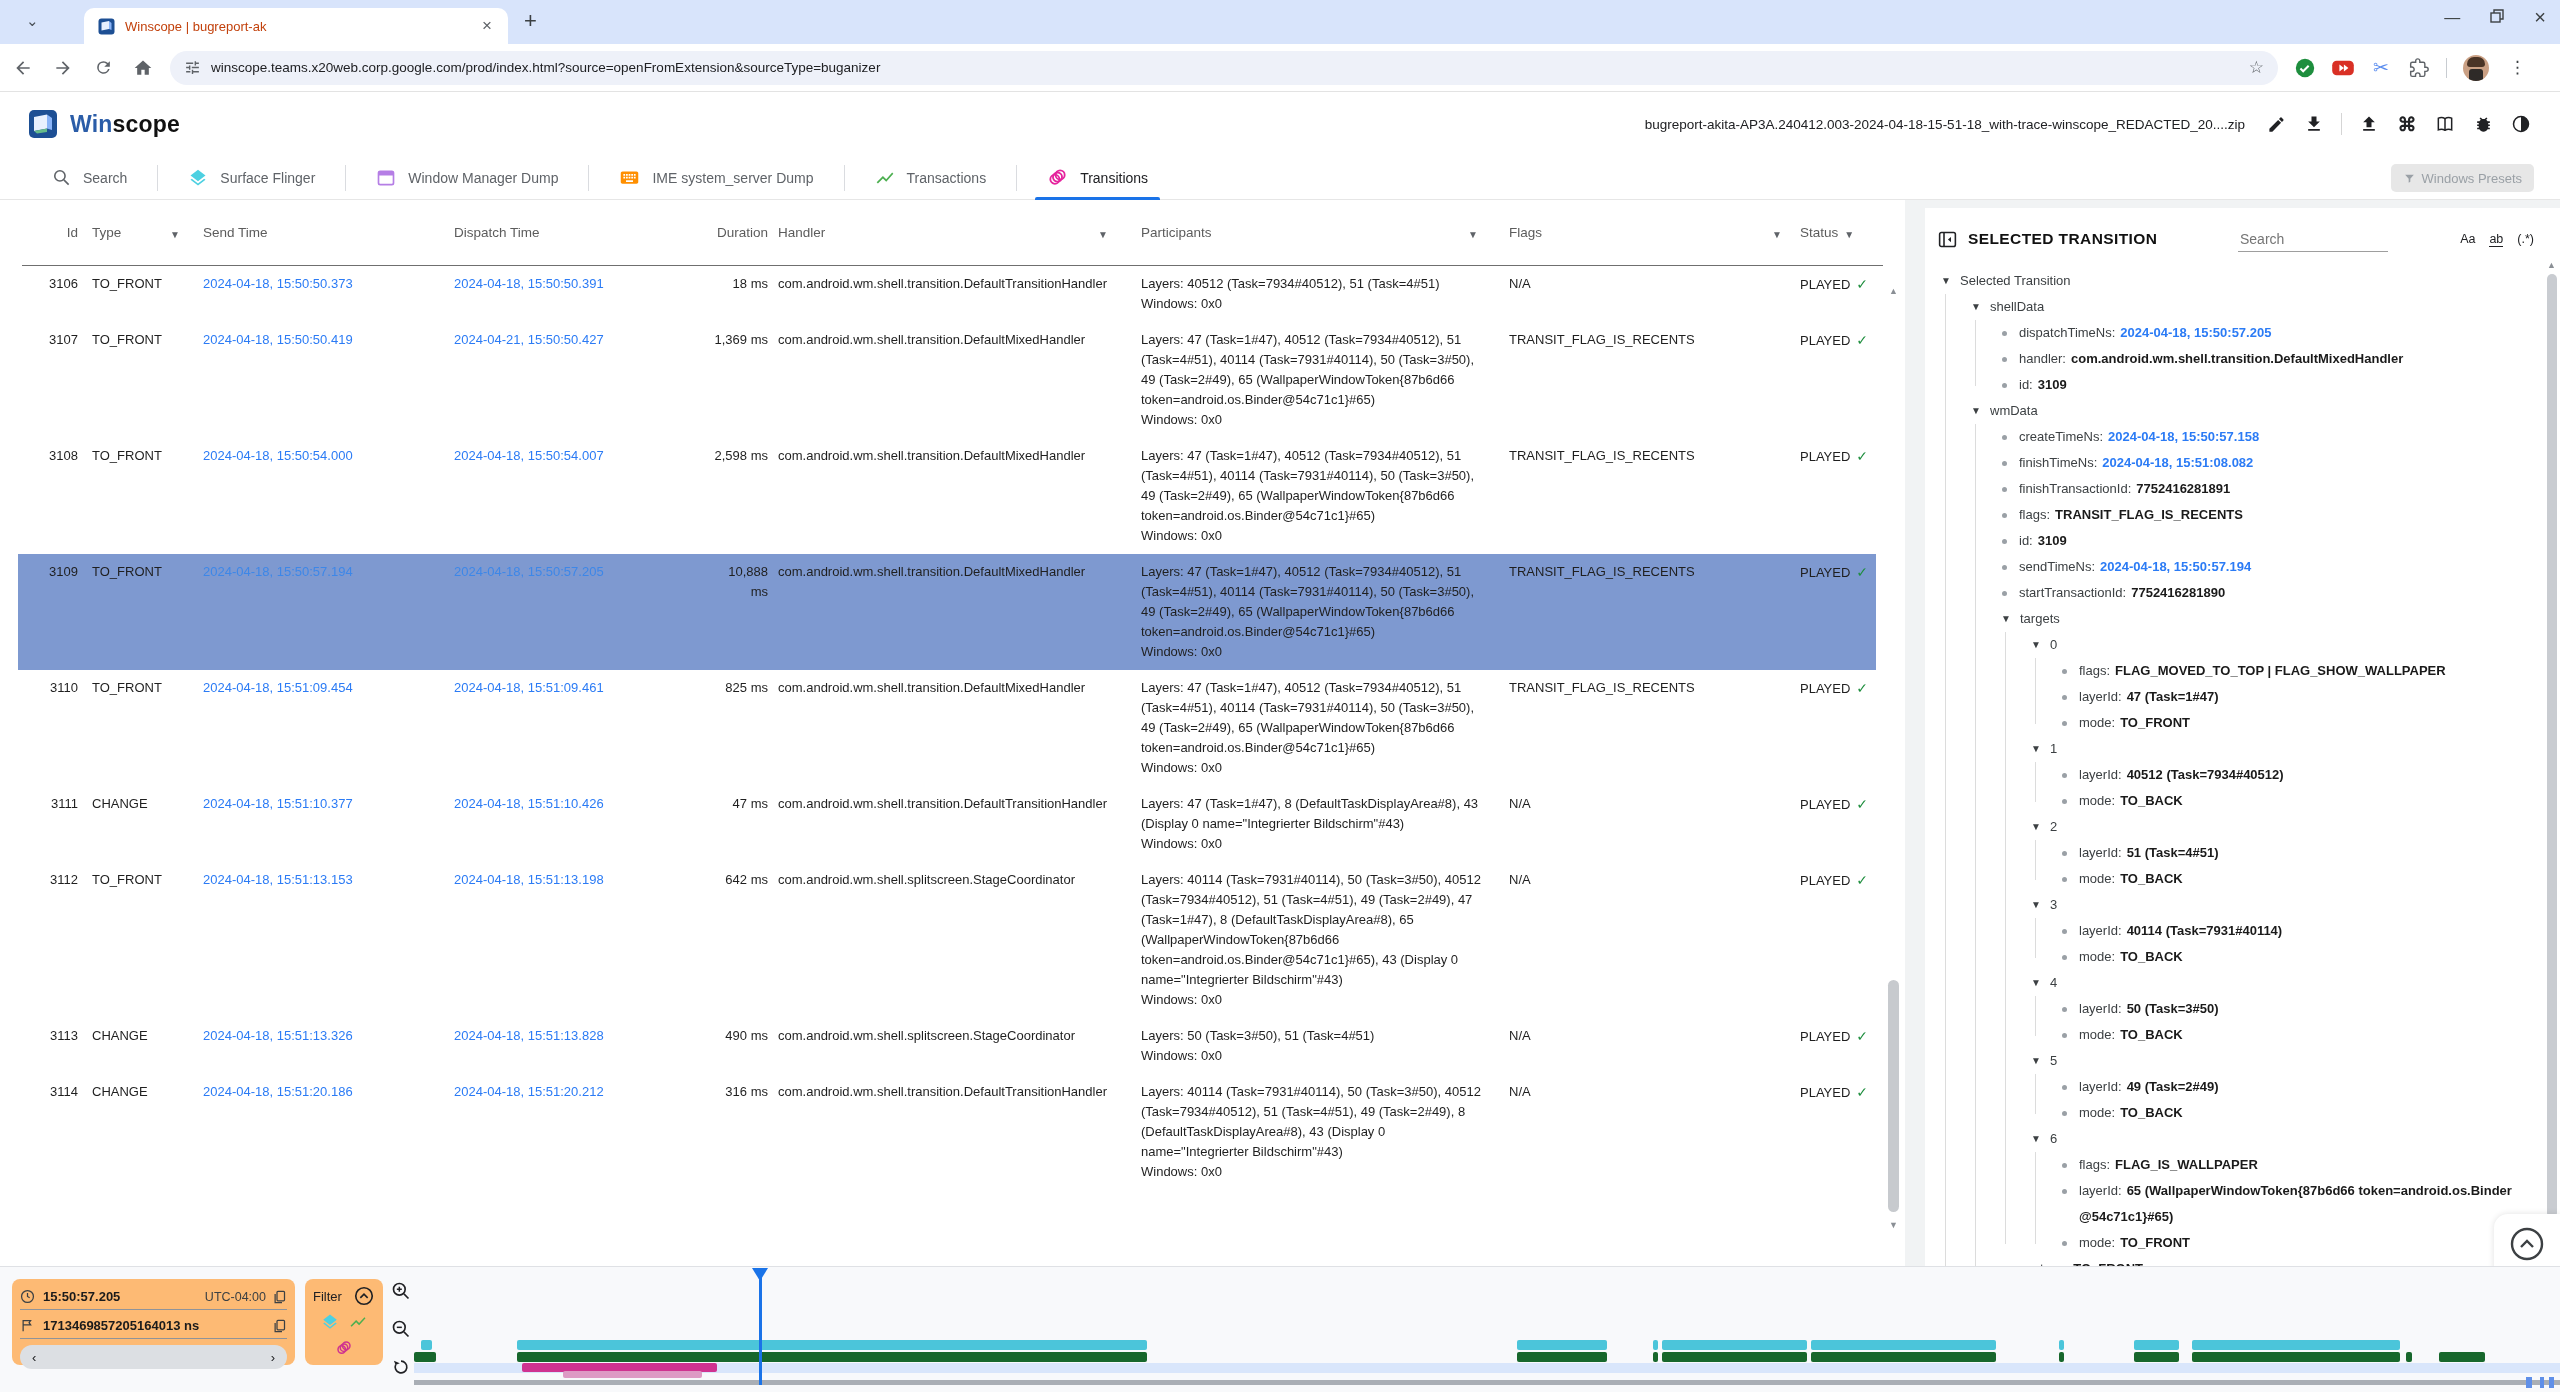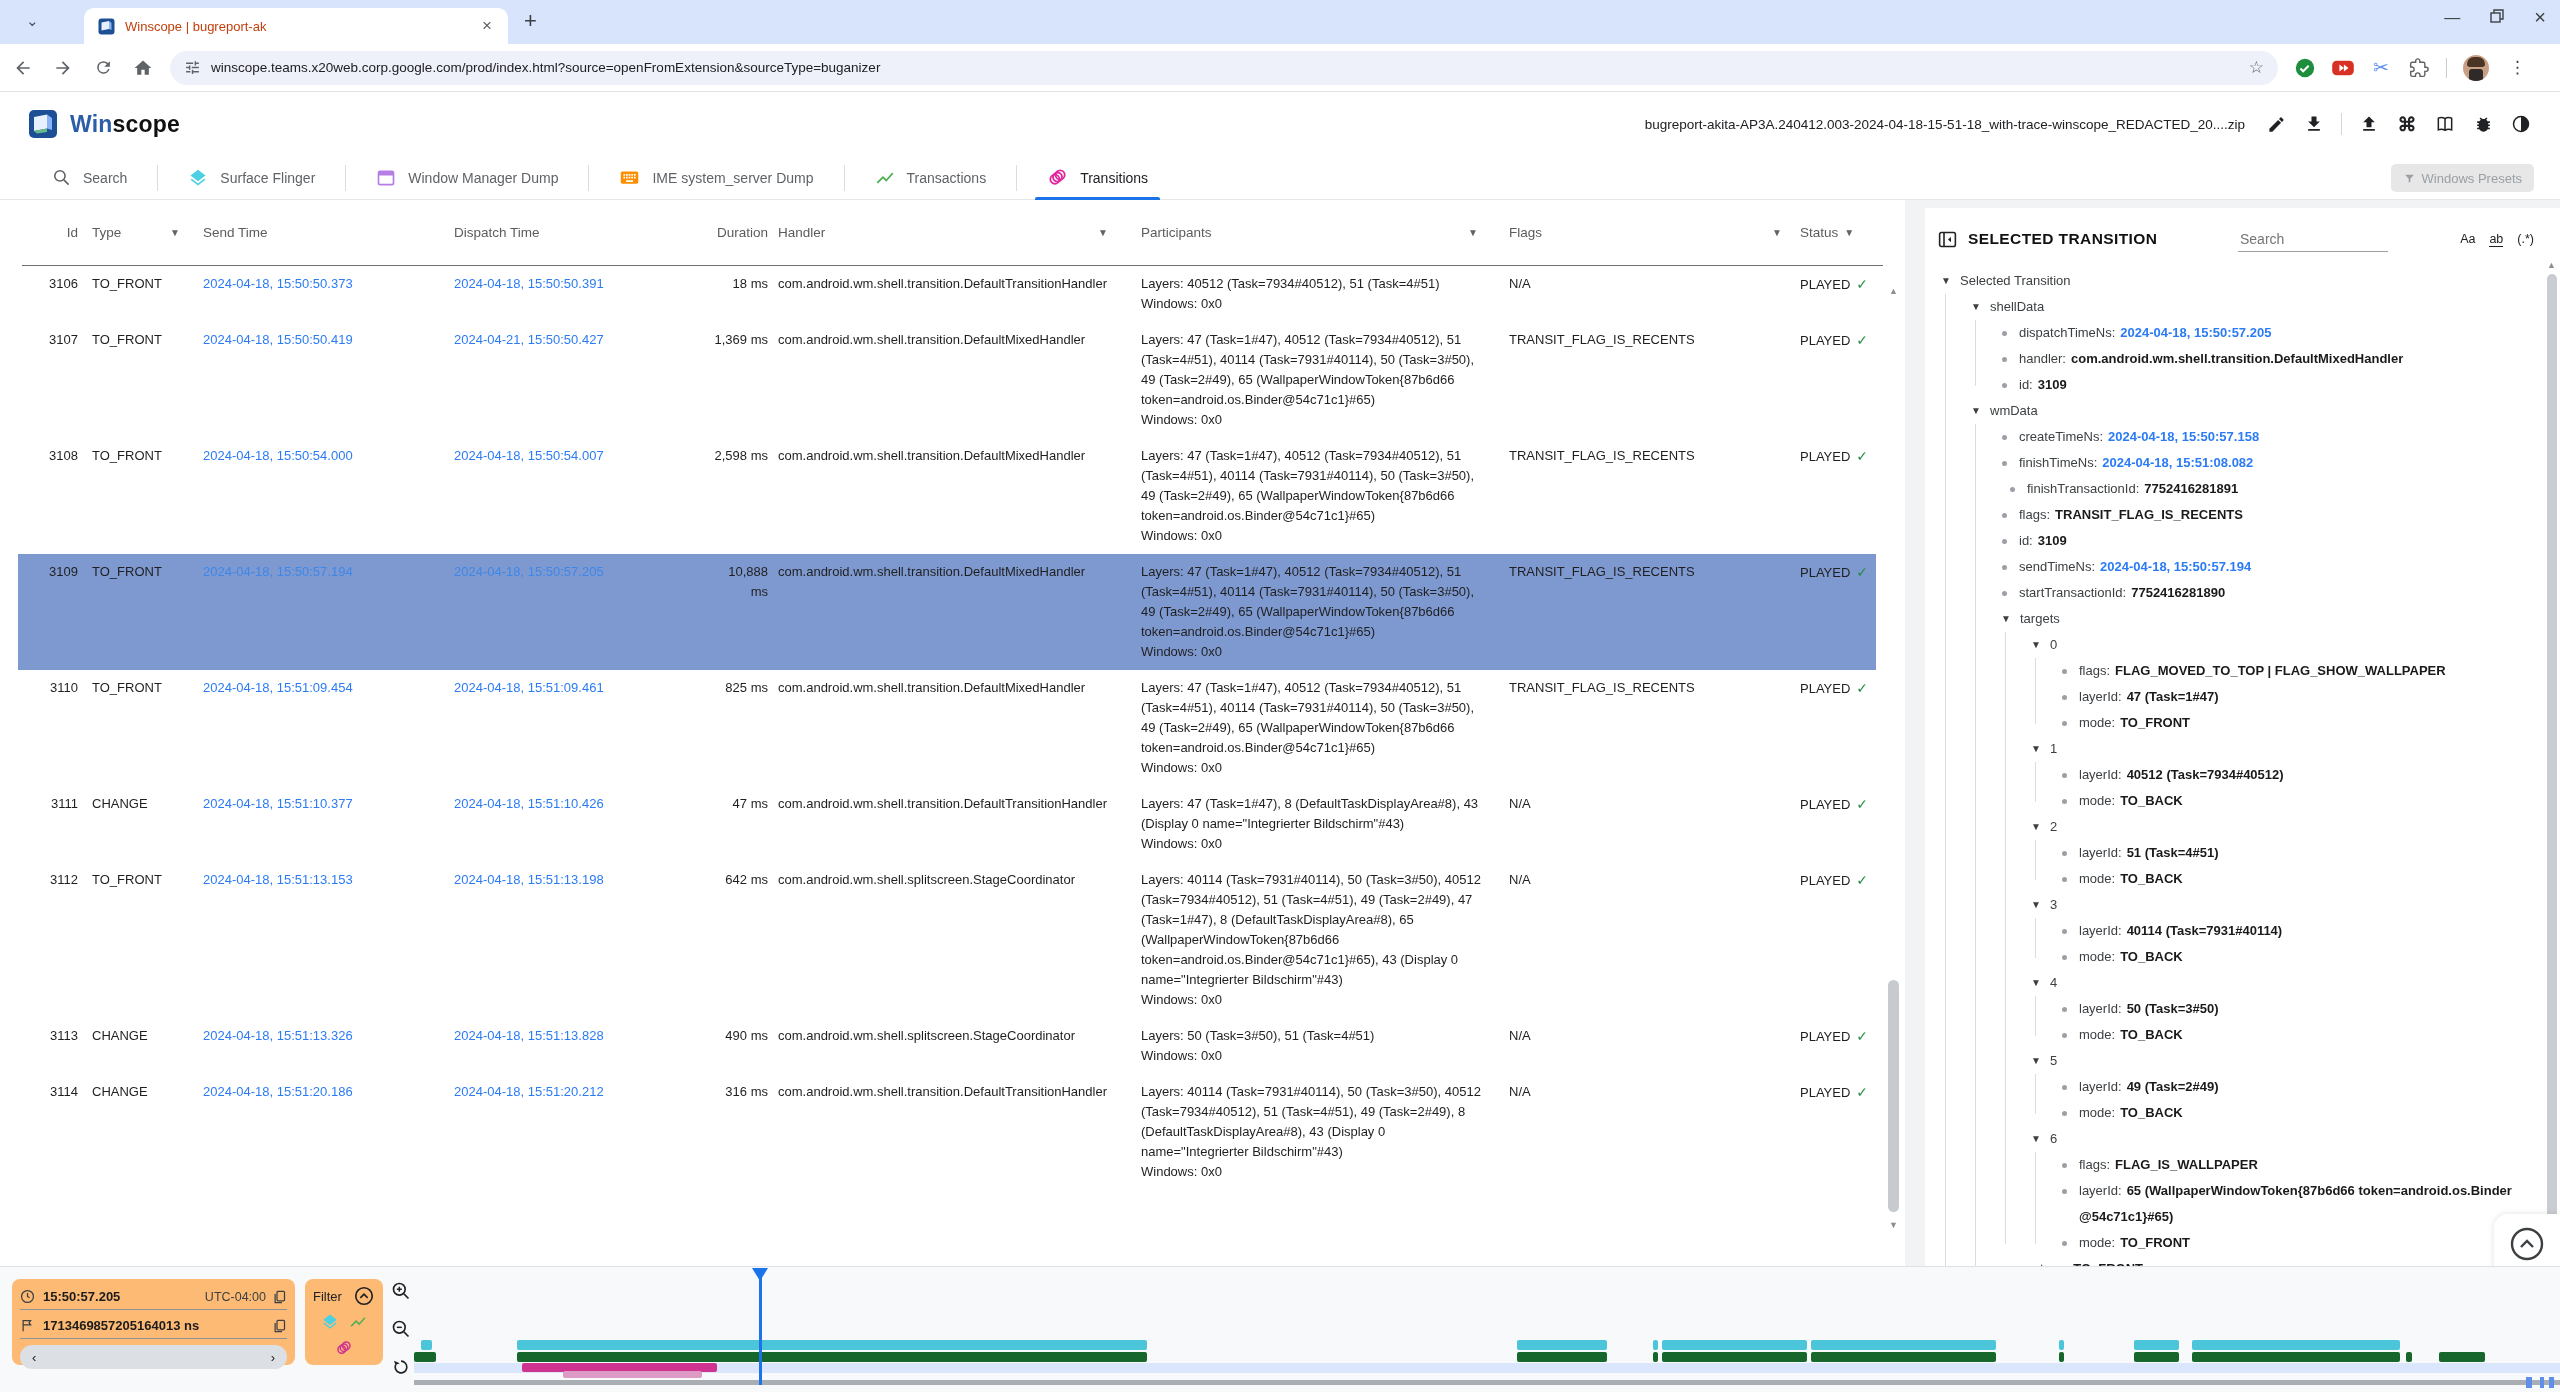--- a/index.html
+++ b/index.html
@@ -46,21 +46,21 @@
   .atab.active { color:#202124; }
   .atab.active::after { content:""; position:absolute; left:18px; right:18px; bottom:0; height:3px; background:#1a73e8; border-radius:2px 2px 0 0; }
   .atab-sep { width:1px; height:26px; background:#dadce0; }
   #filter-presets { position:absolute; right:26px; top:8px; height:28px; background:#e7e7e7; color:#9aa0a6; border:none; border-radius:5px; font-size:13px; padding:0 12px; display:flex; align-items:center; gap:6px; font-family:inherit; }
 
   
   #main { position:absolute; left:0; top:200px; width:2560px; height:1066px; background:#f1f3f4; }
   #table-area { position:absolute; left:0; top:0; width:1905px; height:1066px; background:#fff; overflow:hidden; }
   .thead, .trow { display:grid; grid-template-columns:56px 112px 252px 248px 78px 366px 368px 290px 110px; }
   .thead { height:66px; align-items:center; color:#5c5c5c; font-size:13.5px; border-bottom:1.5px solid #6f6f6f; margin:0 22px 0 22px; }
-  .hcell { display:flex; align-items:center; }
+  .hcell { display:flex; align-items:flex-end; }
   .hcell .lbl { white-space:nowrap; }
   .hcell .fdrop { margin-left:auto; margin-right:10px; font-size:10px; color:#5f6368; cursor:pointer; }
   .hcell.inline .fdrop { margin-left:6px; margin-right:0; }
   .hcell.r { justify-content:flex-end; }
   #tbody { position:relative; }
   .trow { padding:8px 0; font-size:13px; line-height:20px; color:#1f1f1f; position:relative; cursor:default; margin:0 0 0 22px; width:1862px; }
   .trow > div { position:relative; }
   .trow.selected::before { content:""; position:absolute; left:-4px; right:8px; top:0; bottom:0; background:#7e99d0; }
   .c-id { text-align:right; padding-right:0; }
   .c-type { padding-left:14px; }
@@ -531,21 +531,21 @@
           <div class="tree-label">wmData</div>
         </div>
         <div class="tree-row" style="padding-left: 74px;">
           <div class="tree-dot"></div>
           <div style="display: block;"><span class="tree-key">createTimeNs:</span><span class="tree-val time">2024-04-18, 15:50:57.158</span></div>
         </div>
         <div class="tree-row" style="padding-left: 74px;">
           <div class="tree-dot"></div>
           <div style="display: block;"><span class="tree-key">finishTimeNs:</span><span class="tree-val time">2024-04-18, 15:51:08.082</span></div>
         </div>
-        <div class="tree-row" style="padding-left: 74px; margin-left: 8px;">
+        <div class="tree-row" style="padding-left: 74px;">
           <div class="tree-dot"></div>
           <div style="display: block;"><span class="tree-key">finishTransactionId:</span><span class="tree-val">7752416281891</span></div>
         </div>
         <div class="tree-row" style="padding-left: 74px;">
           <div class="tree-dot"></div>
           <div style="display: block;"><span class="tree-key">flags:</span><span class="tree-val">TRANSIT_FLAG_IS_RECENTS</span></div>
         </div>
         <div class="tree-row" style="padding-left: 74px;">
           <div class="tree-dot"></div>
           <div style="display: block;"><span class="tree-key">id:</span><span class="tree-val">3109</span></div>

